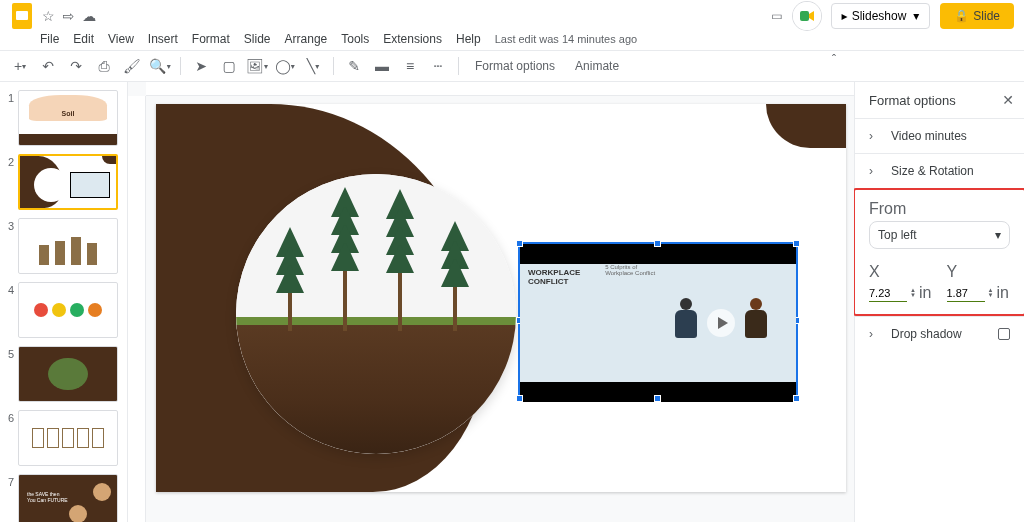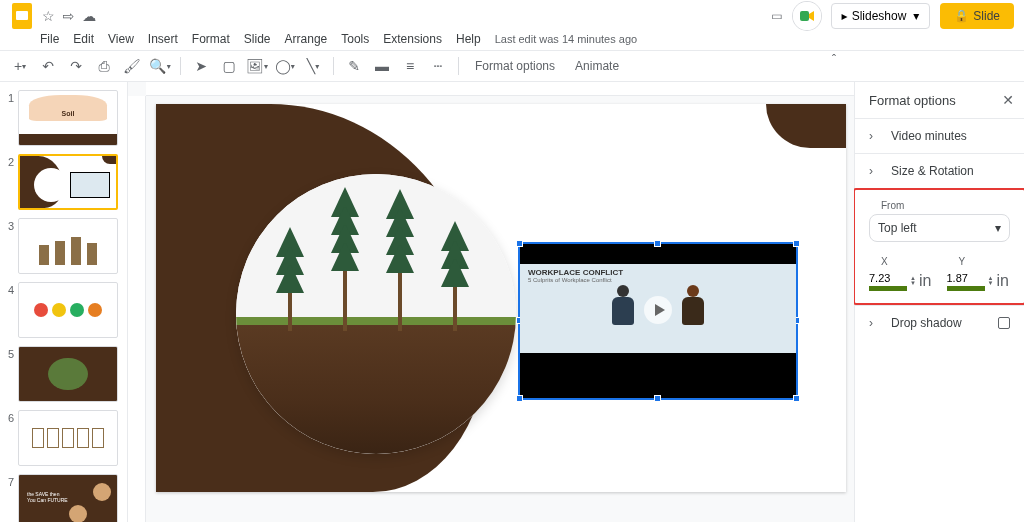--- a/index.html
+++ b/index.html
@@ -35,41 +35,41 @@
 .circle{position:absolute;left:80px;top:70px;width:280px;height:280px;border-radius:50%;background:#fff;box-shadow:0 4px 12px rgba(0,0,0,.15);overflow:hidden}
 .sky{position:absolute;inset:0;background:#f5f5f5}
 .ground{position:absolute;left:0;right:0;bottom:0;height:46%;background:linear-gradient(#5a3a22 0%,#4a2e1a 60%,#3a2414 100%)}
 .grass{position:absolute;left:0;right:0;bottom:46%;height:8px;background:#6b8e3a}
 .tree{position:absolute;bottom:44%}
 .trunk{width:4px;background:#6b4a2a;margin:0 auto}
 .foliage{width:0;height:0;border-left:14px solid transparent;border-right:14px solid transparent;border-bottom:30px solid #2d5a3a;margin:-12px auto 0}
 .video-box{position:absolute;left:362px;top:138px;width:280px;height:158px;border:2px solid #1a73e8;background:#000}
 .vhandle{position:absolute;width:7px;height:7px;background:#1a73e8;border:1px solid #fff}
 .video-top,.video-bot{height:20px;background:#000}
-.video-mid{height:89px;background:#dde9f0;position:relative;display:flex;flex-direction:column;align-items:center}
+.video-mid{height:118px;background:#dde9f0;position:relative;display:flex;align-items:center}
 .vtitle{font-size:8px;font-weight:bold;color:#333;align-self:flex-start;padding:4px 0 0 8px}
 .vsub{font-size:6px;color:#666;align-self:flex-start;padding:0 0 2px 8px}
 .people{flex:1;display:flex;align-items:center;justify-content:center;gap:30px;position:relative;width:100%}
 .play{position:absolute;width:28px;height:28px;border-radius:50%;background:rgba(255,255,255,.7);display:flex;align-items:center;justify-content:center}
 .play::after{content:"";border-left:10px solid #666;border-top:6px solid transparent;border-bottom:6px solid transparent;margin-left:3px}
 .cards{display:flex;height:26px;gap:2px;padding:0 6px 4px}
 .card{flex:1;border-radius:3px 3px 0 0;display:flex;flex-direction:column;align-items:center;justify-content:center}
 .side{width:170px;border-left:1px solid #e8eaed;background:#fff}
 .side-header{height:36px;display:flex;align-items:center;padding:0 14px;font-size:13px;font-weight:500;color:#3c4043;position:relative}
 .side-close{position:absolute;right:10px;color:#5f6368;cursor:pointer;font-size:14px}
 .acc{border-top:1px solid #e8eaed;padding:10px 14px;display:flex;align-items:center;gap:10px;font-size:12px;cursor:pointer}
 .acc-chevron{color:#5f6368;width:12px}
 .hl{border:2px solid #e53935;border-radius:3px;margin:0 -2px}
 .pos-body{padding:4px 14px 12px}
-.pos-label{font-size:10px;color:#5f6368;margin:6px 12px 3px}
+.pos-label{font-size:16px;color:#5f6368;margin:6px 0 3px}
 .dropdown{border:1px solid #dadce0;border-radius:8px;padding:6px 8px;display:flex;justify-content:space-between;align-items:center;font-size:12px;cursor:pointer}
 .xy{display:flex;gap:14px;margin-top:8px}
 .xy-col{flex:1}
 .xy-input{display:flex;align-items:center;gap:3px}
-.num-in{width:38px;border:none;border-bottom:5px solid #4d7c0f;font-size:11px;padding:2px 0}
+.num-in{width:38px;border:none;border-bottom:1px solid #4d7c0f;font-size:11px;padding:2px 0}
 .spin{display:flex;flex-direction:column;font-size:6px;color:#5f6368;line-height:5px}
 .unit{font-size:16px;color:#5f6368}
 .drop-check{width:12px;height:12px;border:1.5px solid #5f6368;border-radius:2px;margin-left:auto}
 .collapse-arrow{cursor:pointer;color:#5f6368}
 .sidepanel-trigger{width:24px;height:24px;position:absolute;top:48px;right:178px;display:flex;align-items:center;justify-content:center;color:#5f6368;cursor:pointer}
 
 
 .t-brown{position:absolute;background:#4a2e1a}
 .t-full{inset:0}
 .t1-hands{position:absolute;left:10%;right:10%;top:8%;bottom:45%;background:#f5d5b8;border-radius:40% 40% 10% 10%}

